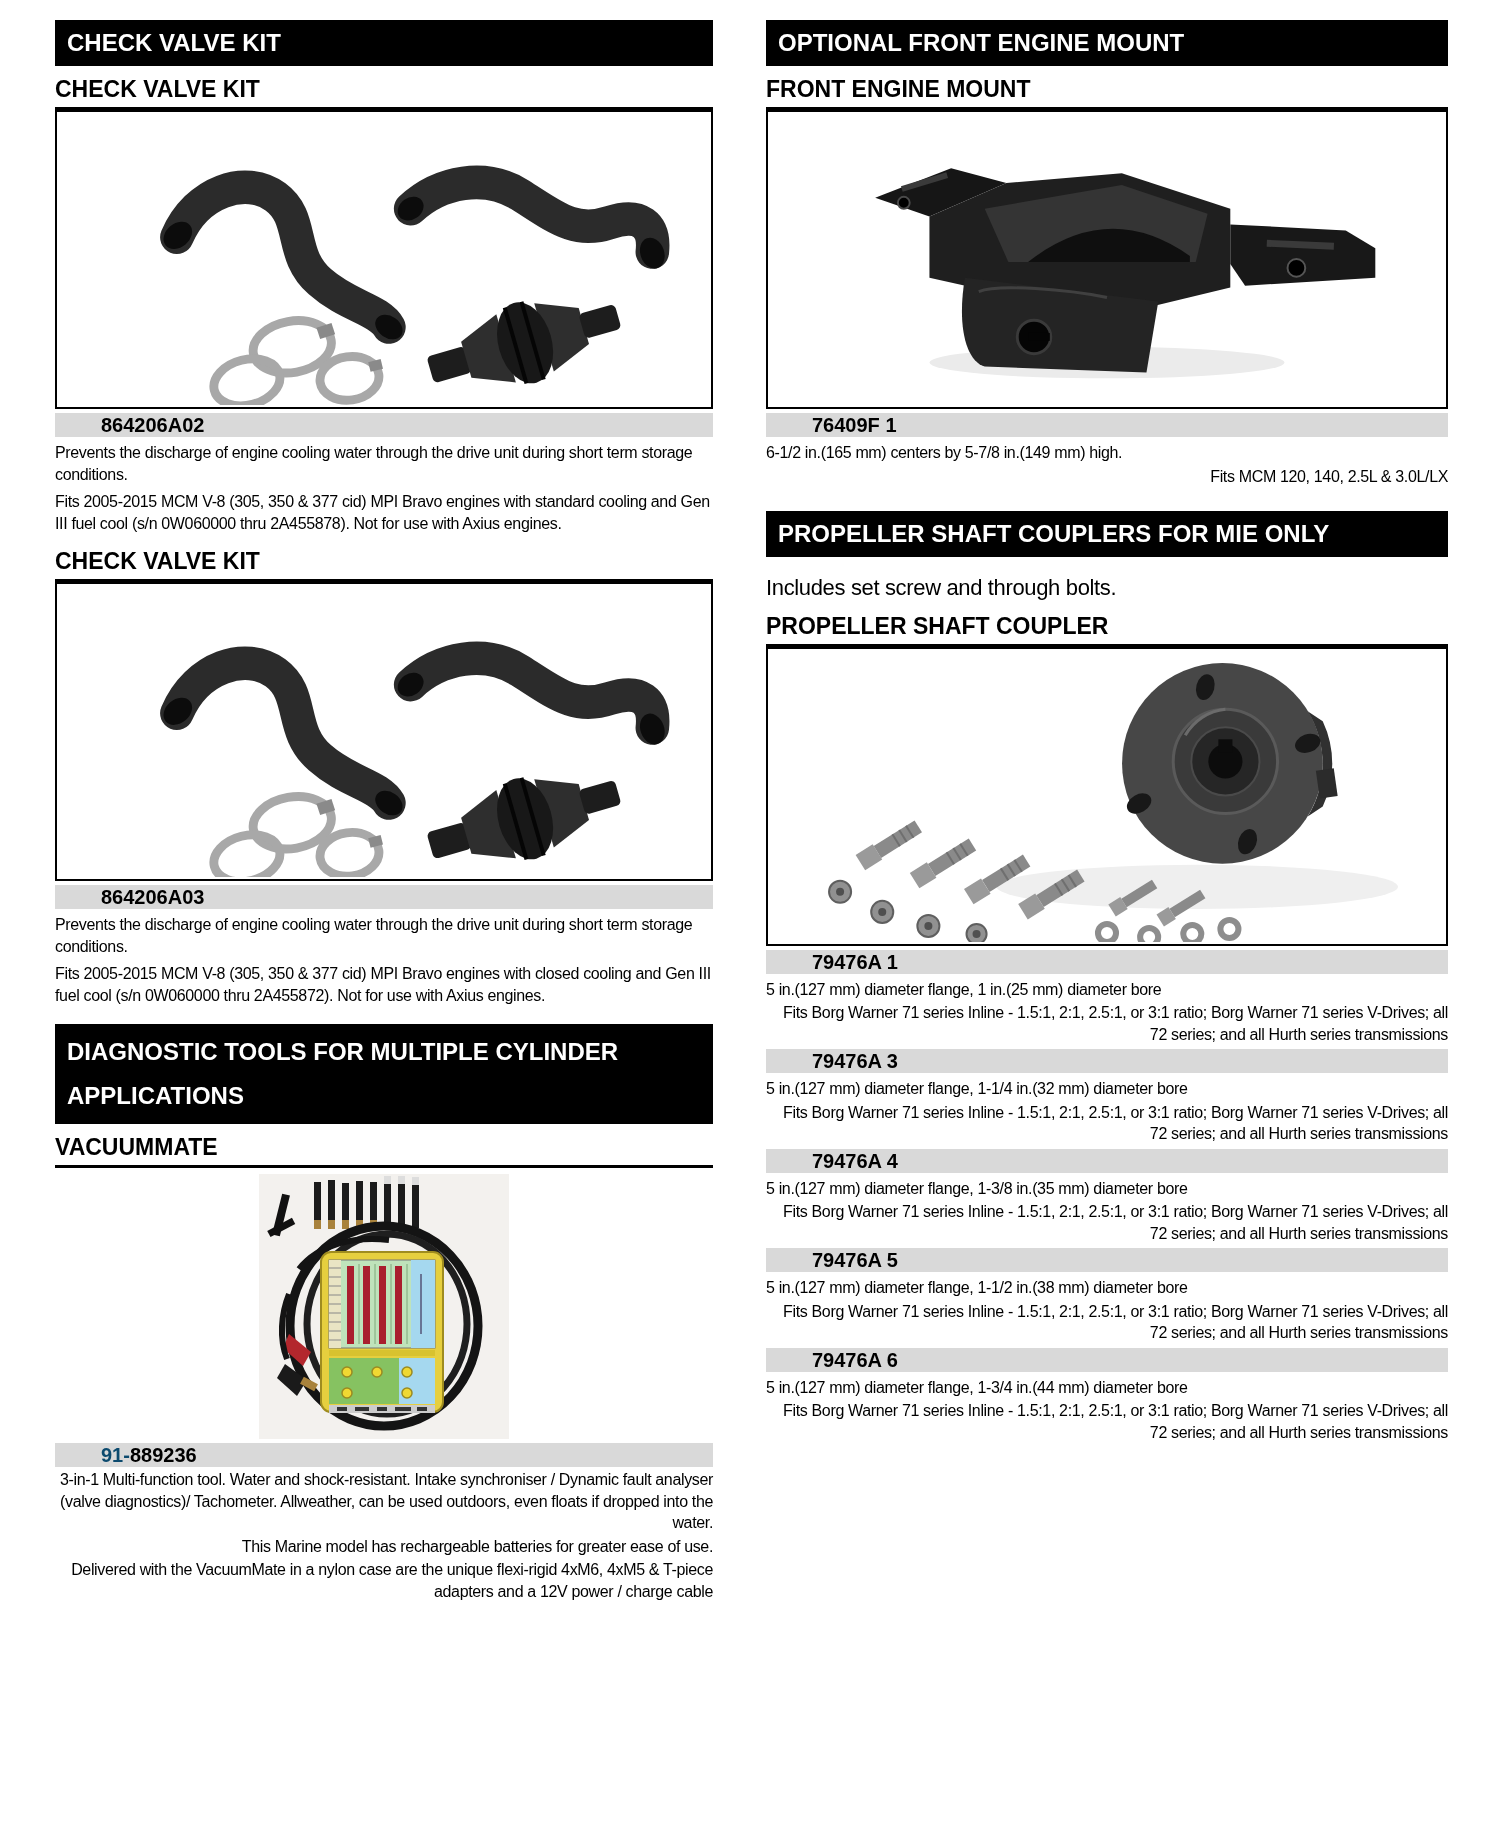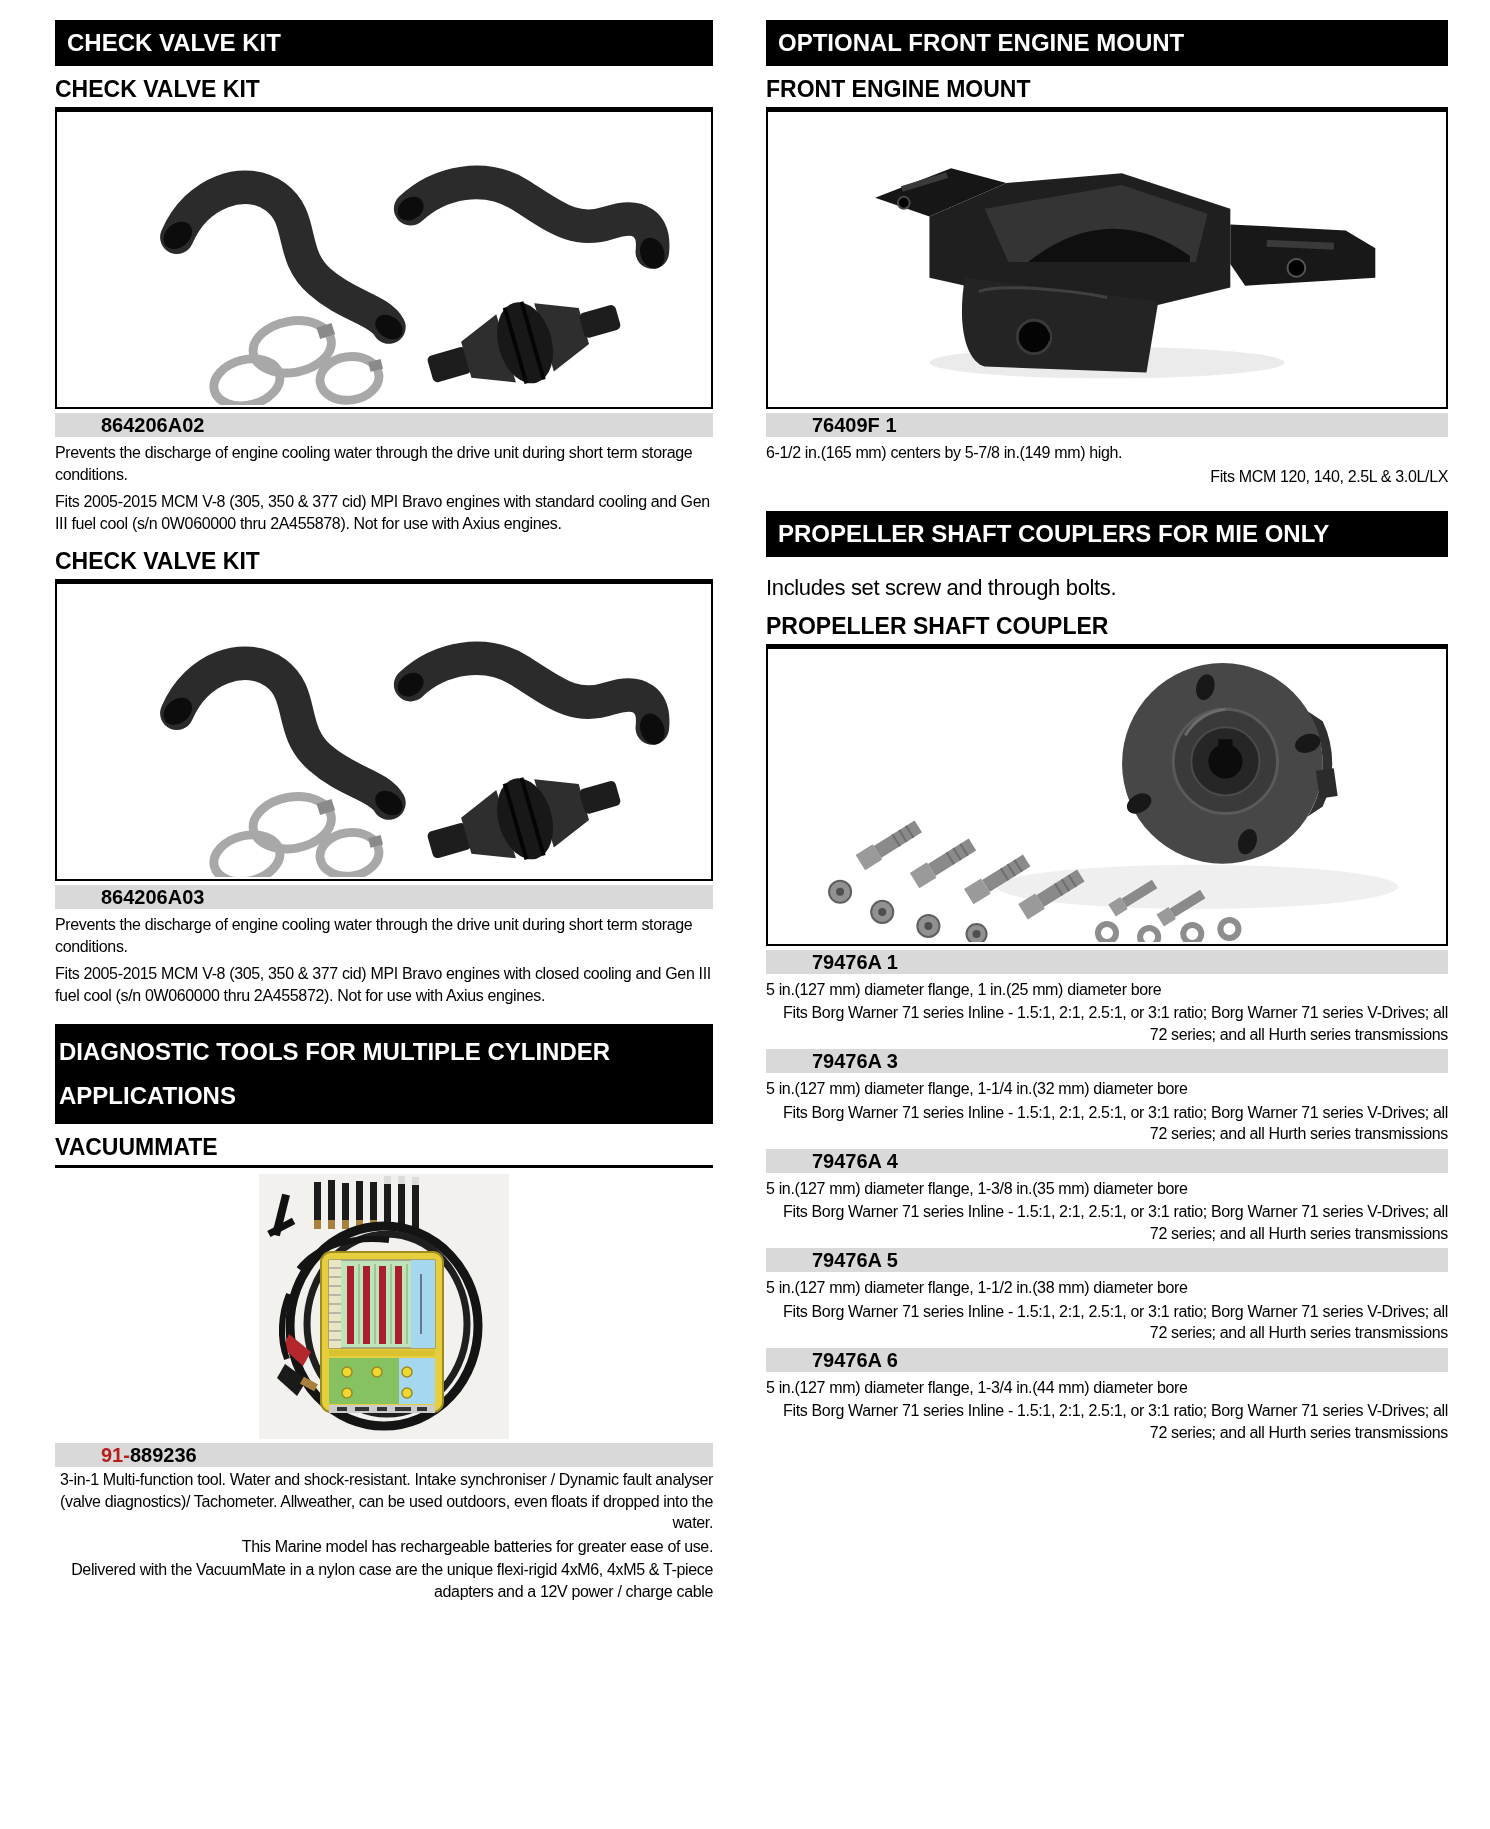--- a/index.html
+++ b/index.html
@@ -8,21 +8,21 @@
     font-family:"Liberation Sans", sans-serif;color:#000;overflow:hidden;
   }
   .col{position:absolute;top:20px;}
   .col-left{left:55px;width:658px;}
   .col-right{left:766px;width:682px;}
 
   .banner{
     background:#000;color:#fff;font-weight:bold;font-size:24px;
     line-height:46px;padding:0 12px;letter-spacing:0;
   }
-  .banner.two-line{line-height:44px;padding:6px 4px;}
+  .banner.two-line{line-height:44px;padding:6px 12px;}
 
   .heading{
     font-size:23px;font-weight:bold;margin-top:14px;
     padding-bottom:4px;border-bottom:3px solid #000;letter-spacing:0;
   }
   .h-mt-sm{margin-top:10px;}
 
   .imgbox{
     border:2px solid #000;height:295px;background:#fff;
     display:flex;align-items:center;justify-content:center;overflow:hidden;
@@ -30,21 +30,21 @@
   .photo-free{ 
     height:265px;display:flex;align-items:flex-start;justify-content:center;
     margin-top:6px;
   }
 
   .partbar{
     background:#d9d9d9;height:24px;line-height:24px;margin-top:4px;
     padding-left:46px;
   }
   .partnum{font-size:20px;font-weight:bold;}
-  .partnum.gray{color:#b91c1c;}
+  .partnum.gray{color:#0c4a6e;}
 
   .para{
     font-size:16px;line-height:21.5px;letter-spacing:-0.35px;margin-top:5px;
   }
   .para.mt6{margin-top:6px;}
   .para.mt0{margin-top:2px;text-align:right;}
   .intro{margin-top:20px;font-size:22px;}
 
   .banner-mt{margin-top:18px;}
   .banner-mt2{margin-top:24px;}

